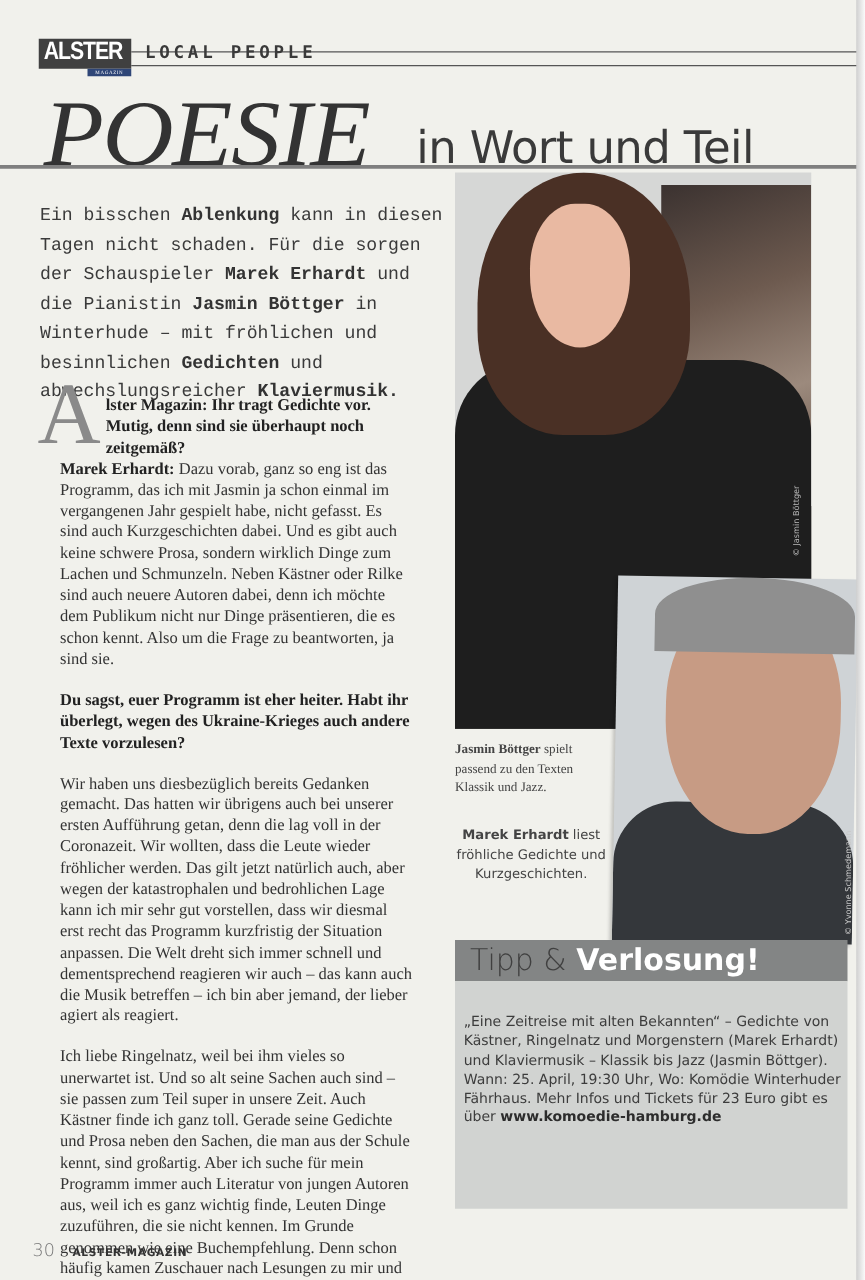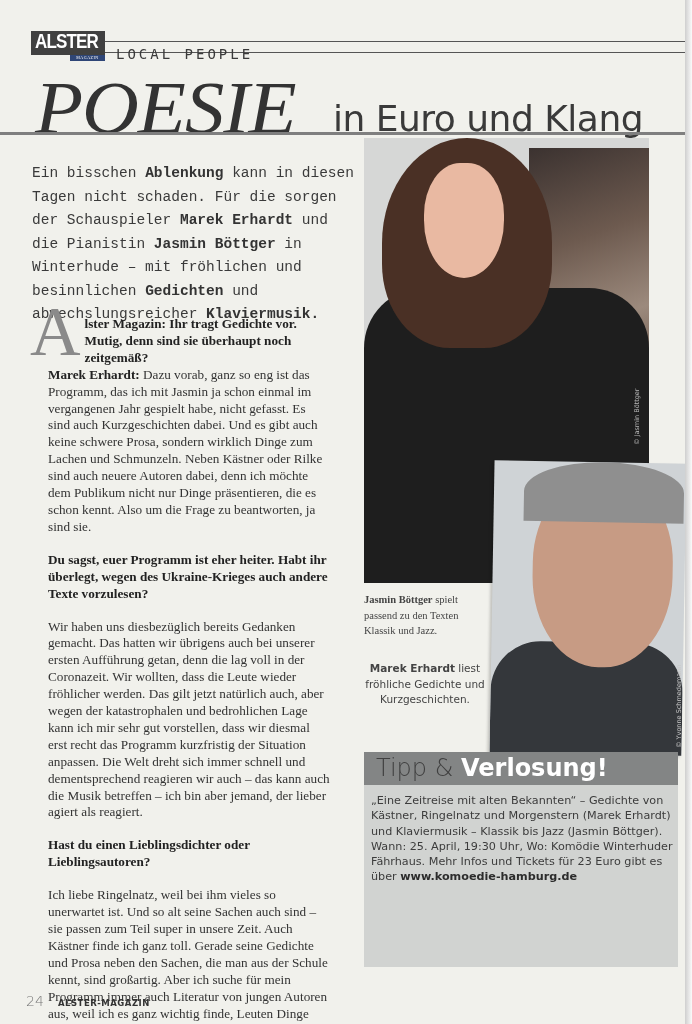--- a/index.html
+++ b/index.html
@@ -4,21 +4,21 @@
 <style>
   html,body{margin:0;padding:0;}
   body{width:692px;height:1024px;background:#f1f1ec;position:relative;overflow:hidden;font-family:"DejaVu Sans",sans-serif;color:#3a3a3a;}
   .abs{position:absolute;}
   
   .logo{left:31px;top:31px;width:74px;height:24px;background:#404040;}
   .logo-main{position:absolute;left:4px;top:-1px;color:#fff;font-family:"Liberation Sans",sans-serif;font-weight:bold;font-size:20px;letter-spacing:-1px;transform:scaleX(0.85);transform-origin:left;}
   .logo-sub{left:70px;top:55px;width:35px;height:6px;background:#2f4677;color:#fff;font-size:4px;font-family:"Liberation Serif",serif;text-align:center;line-height:6px;letter-spacing:0.5px;}
   .rule1{left:105px;top:41px;width:583px;height:1px;background:#555;}
   .rule2{left:105px;top:52px;width:583px;height:1px;background:#555;}
-  .section{left:116px;top:34px;font-family:"DejaVu Sans Mono",monospace;font-weight:normal;font-size:14px;letter-spacing:3px;color:#3a3a3a;margin-top:12px;}
+  .section{left:116px;top:34px;font-family:"DejaVu Sans Mono",monospace;font-weight:bold;font-size:14px;letter-spacing:3px;color:#3a3a3a;}
   .title-big{left:35px;top:68px;font-family:"Liberation Serif",serif;font-style:italic;font-size:75px;color:#333;letter-spacing:-1px;transform:scaleX(1.05);transform-origin:left;line-height:80px;}
   .title-small{left:333px;top:95px;font-family:"DejaVu Sans",sans-serif;font-size:36px;color:#3a3a3a;letter-spacing:-0.5px;line-height:48px;}
   .title-rule{left:0;top:132px;width:688px;height:3px;background:#7f7f7f;}
   
   .intro{left:32px;top:162px;width:325px;font-size:14.5px;line-height:23.5px;color:#3a3a3a;font-family:Liberation Mono, monospace;}
   .intro b{color:#333;}
   
   .body{left:32px;top:300px;width:314px;font-family:"Liberation Serif",serif;font-size:13.2px;line-height:16.9px;color:#333;text-align:left;}
   .body p{margin:16px;}
   .body b{color:#222;}
@@ -36,53 +36,52 @@
   .m-jacket{position:absolute;left:0;top:180px;width:192px;height:120px;background:#34373b;border-radius:50px 50px 0 0;}
   .credit2{left:675px;top:748px;font-size:6.5px;color:#c8c8c8;transform:rotate(-90deg);transform-origin:left top;white-space:nowrap;}
   .cap1{left:364px;top:592px;width:125px;font-size:10.5px;line-height:15.5px;color:#444;font-family:Liberation Serif, serif;}
   .cap2{left:364px;top:661px;width:122px;font-size:10.5px;line-height:15.5px;color:#444;text-align:center;}
   
   .tipp-head{left:364px;top:752px;width:314px;height:33px;background:#838585;}
   .tipp-title{left:376px;top:752px;font-size:24px;line-height:33px;color:#fff;}
   .tipp-light{font-weight:200;color:#404040;}
   .tipp-box{left:364px;top:785px;width:314px;height:182px;background:#d1d3d1;}
   .tipp-text{left:371px;top:793px;width:305px;font-size:11.2px;line-height:15.3px;color:#3c3c3c;}
-  .tipp-text p{margin:0 0 7px 0;}
+  .tipp-text p{margin:17px 0 7px 0;}
   .tipp-text b{color:#2c2c2c;}
   
   .pagenum{left:26px;top:993px;font-size:14px;font-weight:200;color:#777;}
   .footer-mag{left:58px;top:998px;font-family:"DejaVu Sans",sans-serif;font-weight:bold;font-size:8.5px;letter-spacing:0.5px;color:#333;}
   .page-edge{left:685px;top:0;width:7px;height:1024px;background:linear-gradient(90deg,#cfcfcf,#fafafa);}
 </style>
 </head>
 <body>
 
 <div class="abs logo">
   <span class="logo-main">ALSTER</span>
 </div>
 <div class="abs logo-sub">MAGAZIN</div>
 <div class="abs rule1"></div>
 <div class="abs rule2"></div>
 <div class="abs section">LOCAL PEOPLE</div>
 
 <div class="abs title-big">POESIE</div>
-<div class="abs title-small">in Euro und Klang</div>
+<div class="abs title-small">in Wort und Teil</div>
 <div class="abs title-rule"></div>
 
 <div class="abs intro">
   <span>Ein bisschen </span><b>Ablenkung</b><span> kann in diesen Tagen nicht schaden. Für die sorgen der Schauspieler </span><b>Marek Erhardt</b><span> und die Pianistin </span><b>Jasmin Böttger</b><span> in Winterhude – mit fröhlichen und besinnlichen </span><b>Gedichten</b><span> und abwechslungsreicher </span><b>Klaviermusik.</b>
 </div>
 
 <div class="abs body">
   <span class="dropcap">A</span>
   <p><b>lster Magazin: Ihr tragt Gedichte vor. Mutig, denn sind sie überhaupt noch zeitgemäß?</b><br>
   <b>Marek Erhardt:</b><span> Dazu vorab, ganz so eng ist das Programm, das ich mit Jasmin ja schon einmal im vergangenen Jahr gespielt habe, nicht gefasst. Es sind auch Kurzgeschichten dabei. Und es gibt auch keine schwere Prosa, sondern wirklich Dinge zum Lachen und Schmunzeln. Neben Kästner oder Rilke sind auch neuere Autoren dabei, denn ich möchte dem Publikum nicht nur Dinge präsentieren, die es schon kennt. Also um die Frage zu beantworten, ja sind sie.</span></p>
   <p><b>Du sagst, euer Programm ist eher heiter. Habt ihr überlegt, wegen des Ukraine-Krieges auch andere Texte vorzulesen?</b></p>
   <p>Wir haben uns diesbezüglich bereits Gedanken gemacht. Das hatten wir übrigens auch bei unserer ersten Aufführung getan, denn die lag voll in der Coronazeit. Wir wollten, dass die Leute wieder fröhlicher werden. Das gilt jetzt natürlich auch, aber wegen der katastrophalen und bedrohlichen Lage kann ich mir sehr gut vorstellen, dass wir diesmal erst recht das Programm kurzfristig der Situation anpassen. Die Welt dreht sich immer schnell und dementsprechend reagieren wir auch – das kann auch die Musik betreffen – ich bin aber jemand, der lieber agiert als reagiert.</p>
-  <p><b>Hast du einen Lieblingsdichter oder Lieblingsautoren?</b></p>
   <p>Ich liebe Ringelnatz, weil bei ihm vieles so unerwartet ist. Und so alt seine Sachen auch sind – sie passen zum Teil super in unsere Zeit. Auch Kästner finde ich ganz toll. Gerade seine Gedichte und Prosa neben den Sachen, die man aus der Schule kennt, sind großartig. Aber ich suche für mein Programm immer auch Literatur von jungen Autoren aus, weil ich es ganz wichtig finde, Leuten Dinge zuzuführen, die sie nicht kennen. Im Grunde genommen wie eine Buchempfehlung. Denn schon häufig kamen Zuschauer nach Lesungen zu mir und fragten nach den Quellen. Das freut mich, denn ich junge Kollegen unterstützen und immer nur das Alte kann jeder.</p>
   <p>Sei mir nicht böse, aber ich möchte das Publikum überraschen.</p>
   <p><b>Liest du privat selber Gedichte und Kurzgeschichten oder tust du es nur für dein Programm?</b></p>
 
 </div>
 
 <div class="abs photo1">
   <div class="piano"></div>
   <div class="jacket"></div>
   <div class="hair"></div>
@@ -106,15 +105,15 @@
 
 <div class="abs tipp-head"></div>
 <div class="abs tipp-title">
   <span class="tipp-light">Tipp &amp; </span><b>Verlosung!</b>
 </div>
 <div class="abs tipp-box"></div>
 <div class="abs tipp-text">
   <p><span>„Eine Zeitreise mit alten Bekannten“ – Gedichte von Kästner, Ringelnatz und Morgenstern (Marek Erhardt) und Klaviermusik – Klassik bis Jazz (Jasmin Böttger). Wann: 25. April, 19:30 Uhr, Wo: Komödie Winterhuder Fährhaus. Mehr Infos und Tickets für 23 Euro gibt es über </span><b>www.komoedie-hamburg.de</b></p>
 </div>
 
-<div class="abs pagenum">24</div>
+<div class="abs pagenum">30</div>
 <div class="abs footer-mag">ALSTER-MAGAZIN</div>
 <div class="abs page-edge"></div>
 
 </body></html>

